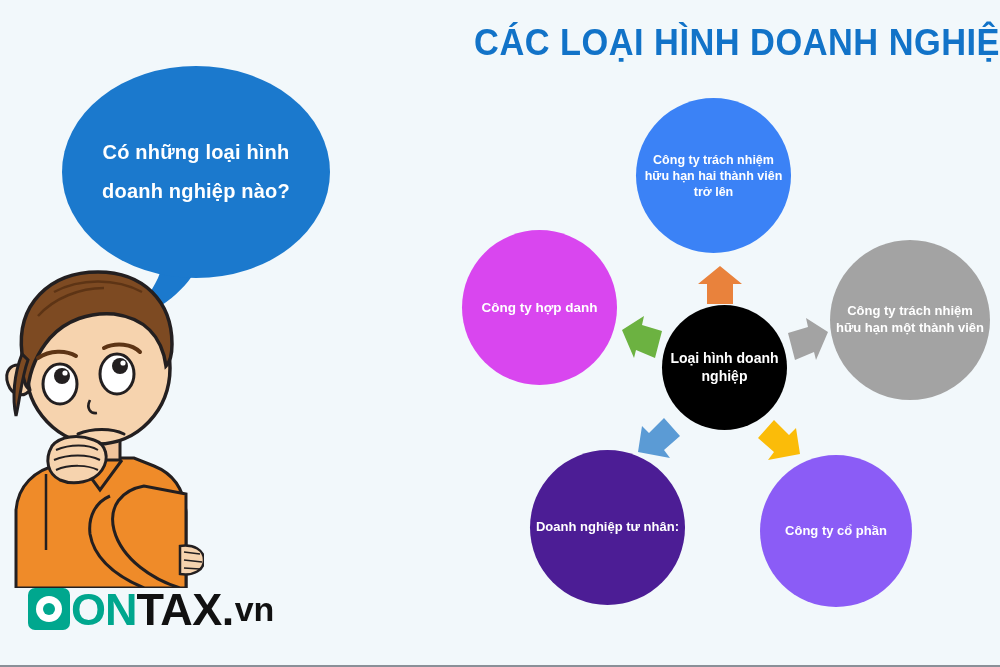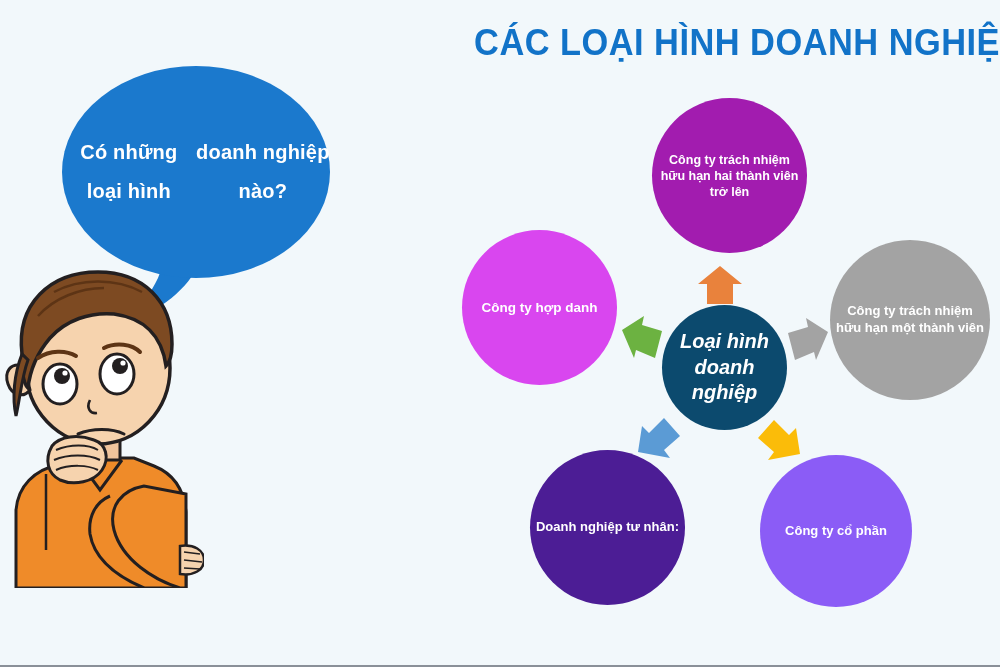--- a/index.html
+++ b/index.html
@@ -51,20 +51,21 @@
   #speech-bubble .bubble-body {
     position: absolute;
     inset: 0;
     background: #1b79cd;
     border-radius: 50%;
   }
   #speech-bubble .bubble-text {
     position: absolute;
     inset: 0;
     display: flex;
+    flex-direction: column;
     align-items: center;
     justify-content: center;
     color: #ffffff;
     font-weight: bold;
     font-size: 20px;
     line-height: 1.95;
     text-align: center;
     letter-spacing: 0.2px;
   }
   #speech-bubble .bubble-tail {
@@ -106,28 +107,27 @@
     padding: 4px;
   }
   .node .node-label {
     display: block;
     line-height: 1.28;
     white-space: pre-line;
   }
 
   #node-center {
     left: 222px; top: 225px; width: 125px; height: 125px;
-    background: #0c4a6e;
-    font-size: 20px;
+    background: #000000;
+    font-size: 14px;
     z-index: 4;
-    font-style: italic;
   }
   #node-top {
-    left: 212px; top: 18px; width: 155px; height: 155px;
-    background: #a21caf;
+    left: 196px; top: 18px; width: 155px; height: 155px;
+    background: #3b82f6;
     font-size: 12.5px;
   }
   #node-right {
     left: 390px; top: 160px; width: 160px; height: 160px;
     background: #a3a3a3;
     font-size: 13px;
   }
   #node-left {
     left: 22px; top: 150px; width: 155px; height: 155px;
     background: #d946ef;
@@ -311,14 +311,24 @@
 
     <div id="node-bottom-right" class="node">
       <span class="node-label">Công ty cổ phần</span>
     </div>
 
     <div id="node-center" class="node">
       <span class="node-label">Loại hình doanh nghiệp</span>
     </div>
   </div>
 
+  <div id="logo">
+    <span class="logo-mark">
+      <span class="ring">
+        <span class="dot"></span>
+      </span>
+    </span>
+    <span class="logo-on">ON</span>
+    <span class="logo-tax">TAX.</span>
+    <span class="logo-vn">vn</span>
+  </div>
 
 </div>
 
 </body></html>

